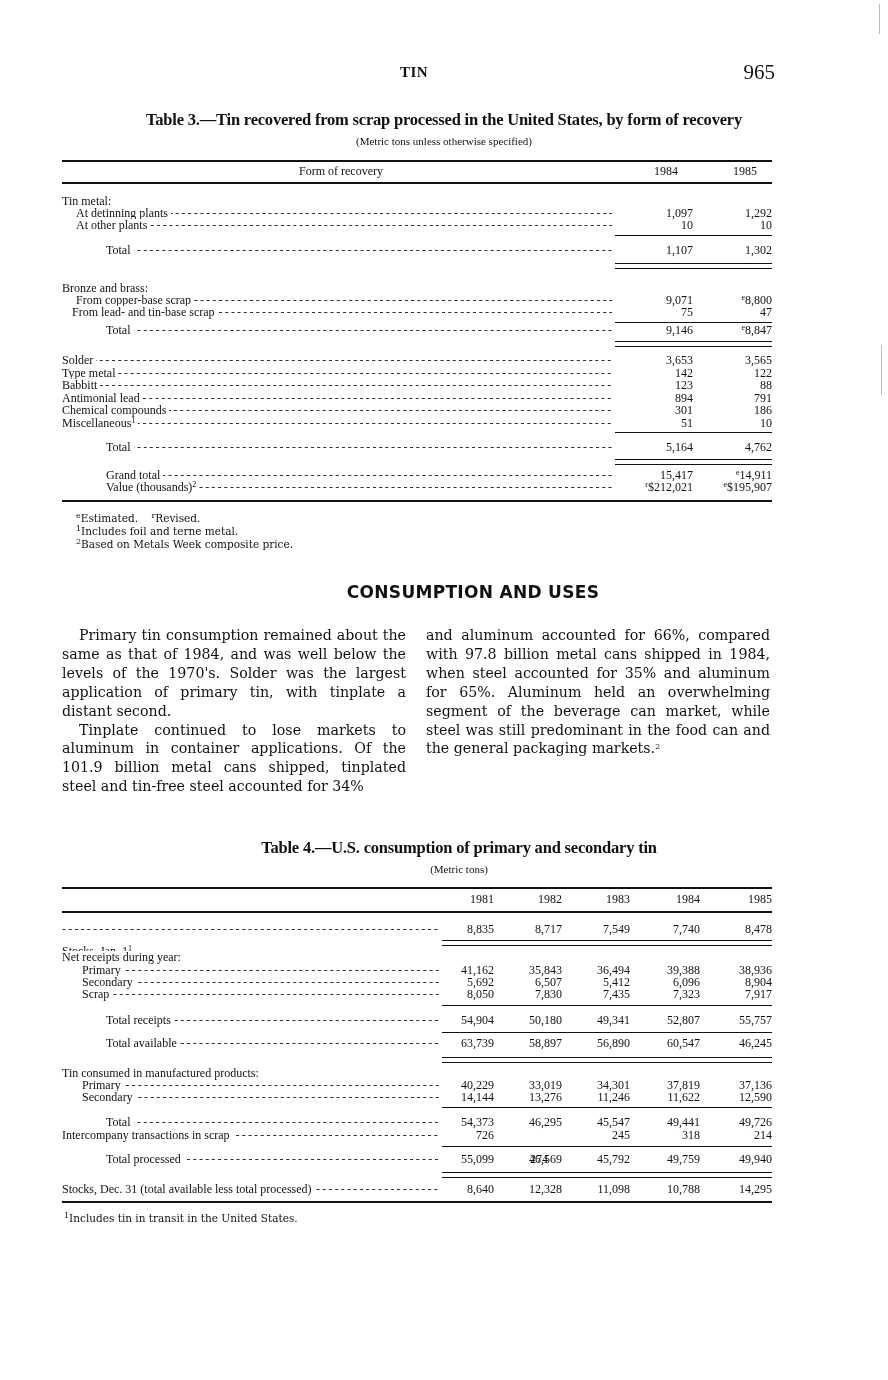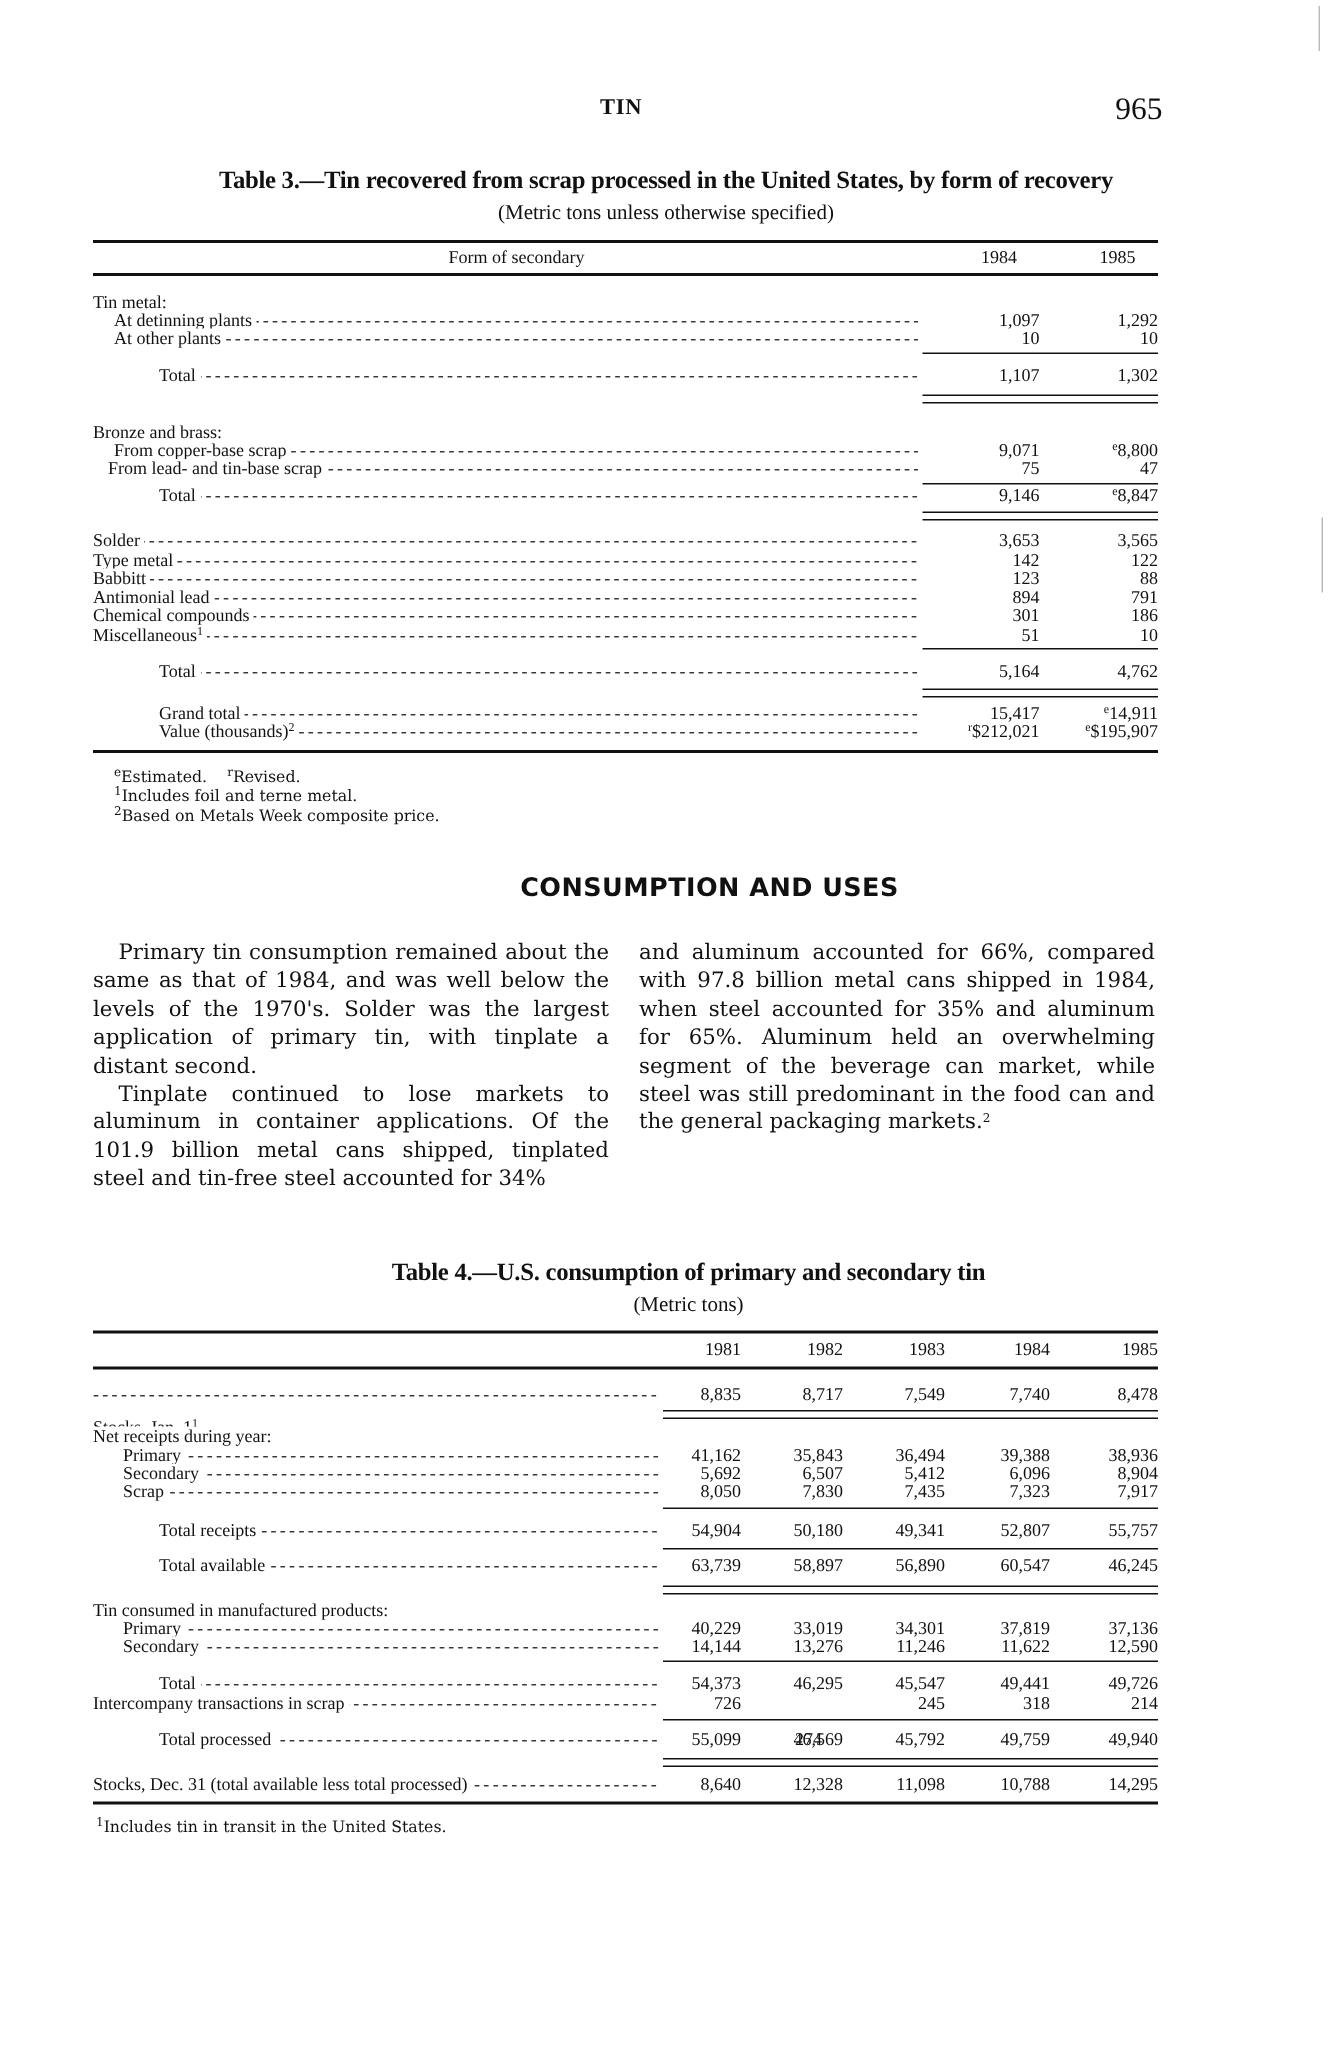--- a/index.html
+++ b/index.html
@@ -4,21 +4,21 @@
 <style>
   html, body { margin: 0; padding: 0; background: #ffffff; }
   body { width: 888px; height: 1380px; position: relative; overflow: hidden; color: #111; font-family: "DejaVu Serif", "Liberation Serif", serif; }
   .page { position: absolute; left: 0; top: 0; width: 888px; height: 1380px; }
 
   .running-head { position: absolute; top: 60px; left: 0; width: 888px; height: 24px; }
   .running-title { position: absolute; left: 400px; top: 4px; font-family: "Liberation Serif", serif; font-weight: bold; font-size: 15px; letter-spacing: 0.5px; }
   .page-number { position: absolute; right: 113px; top: 0; font-family: "Liberation Serif", serif; font-size: 21px; }
 
   .table-title { position: absolute; left: 0; width: 888px; text-align: center; font-family: "Liberation Serif", serif; font-weight: bold; font-size: 16.5px; letter-spacing: -0.2px; }
-  .table-subtitle { position: absolute; left: 0; width: 888px; text-align: center; font-family: "Liberation Serif", serif; font-size: 14px; }
+  .table-subtitle { position: absolute; left: 0; width: 888px; text-align: center; font-family: "Liberation Serif", serif; font-size: 11px; }
 
   .tbl { position: absolute; left: 62px; width: 710px; font-family: "Liberation Serif", serif; font-size: 12px; }
   .rule { position: absolute; left: 0; width: 710px; height: 0; border-top: 2px solid #111; }
   .num-rule { position: absolute; height: 0; border-top: 1.5px solid #111; }
 
   .row { position: absolute; left: 0; width: 710px; height: 13px; line-height: 13px; }
   .row .label { position: absolute; left: 0; white-space: nowrap; background: #fff; padding-right: 3px; z-index: 2; }
   .row .leader { position: absolute; top: 0; height: 13px; overflow: hidden; white-space: nowrap; letter-spacing: 2.2px; z-index: 1; color: #222; }
   .row .val { position: absolute; text-align: right; white-space: nowrap; }
   .hdr { position: absolute; line-height: 13px; white-space: nowrap; }
@@ -45,21 +45,21 @@
   <div class="running-head">
     <span class="running-title">TIN</span>
     <span class="page-number">965</span>
   </div>
 
   <div class="table-title" style="top:110px;">Table 3.—Tin recovered from scrap processed in the United States, by form of recovery</div>
   <div class="table-subtitle" style="top:135px;">(Metric tons unless otherwise specified)</div>
 
   <div class="tbl" id="t3" style="top:160px; height:345px;">
     <div class="rule" style="top:0;"></div>
-    <div class="hdr" style="left:237px; top:5px;">Form of secondary</div>
+    <div class="hdr" style="left:237px; top:5px;">Form of recovery</div>
     <div class="hdr" style="left:592px; top:5px;">1984</div>
     <div class="hdr" style="left:671px; top:5px;">1985</div>
     <div class="rule" style="top:22px;"></div>
 
   <div class="row" style="top: 35px;">
         <span class="label" style="left: 0px;"><span>Tin metal:</span></span>
       </div>
       <div class="row" style="top: 47px;">
         <span class="label" style="left: 14px;"><span>At detinning plants</span></span>
         <span class="leader" style="left: 14px; width: 536px;">--------------------------------------------------------------------------------------------------------------------------------------------------------------------------------------------------------</span>

